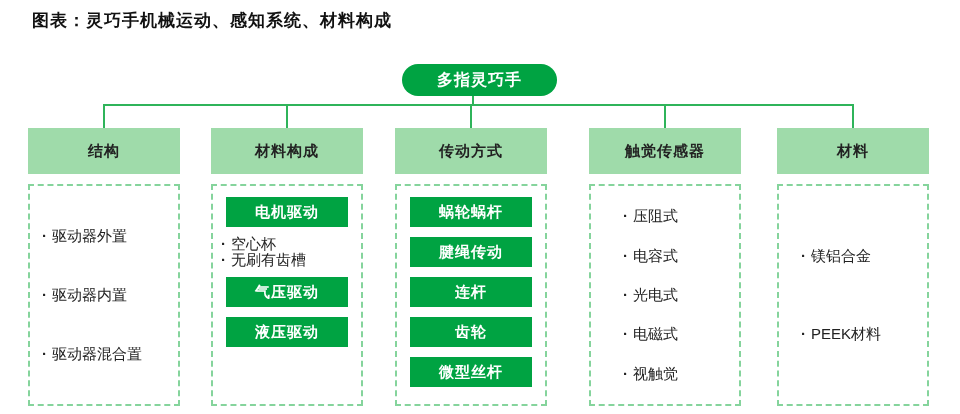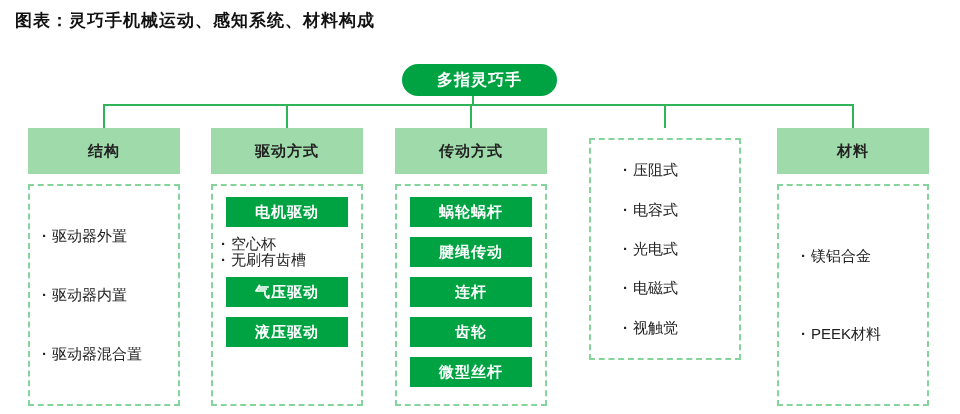--- a/index.html
+++ b/index.html
@@ -1,21 +1,21 @@
 <!DOCTYPE html>
 <html><head>
 <meta charset="utf-8">
 <style>
   html,body{margin:0;padding:0;background:#fff;}
   .canvas{
     position:relative;width:960px;height:414px;background:#ffffff;
     font-family:"Liberation Sans","DejaVu Sans",sans-serif;overflow:hidden;
   }
   .title{
-    position:absolute;left:15px;top:9px;font-size:17px;font-weight:bold;
+    position:absolute;left:32px;top:9px;font-size:17px;font-weight:bold;
     color:#111;letter-spacing:1px;white-space:nowrap;
   }
   .root{
     position:absolute;left:402px;top:64px;width:155px;height:32px;
     background:#00A342;color:#fff;font-size:16px;font-weight:bold;
     display:flex;align-items:center;justify-content:center;letter-spacing:1px;border-radius:16px;
   }
   .line{position:absolute;background:#2FB45A;}
   .col{position:absolute;top:128px;width:152px;}
   .hdr{
@@ -71,21 +71,21 @@
           <span>驱动器内置</span>
         </div>
       <div class="bi">
           <span class="dot">·</span>
           <span>驱动器混合置</span>
         </div>
     </div>
   </div>
 
   <div class="col c2">
-    <div class="hdr">驱动方式</div>
+    <div class="hdr">材料构成</div>
     <div class="box pills">
       <div class="pill" style="margin-bottom:0;text-align:right;">电机驱动</div>
       <div class="subs">
         <div class="bi">
             <span class="dot">·</span>
             <span>空心杯</span>
           </div>
         <div class="bi">
             <span class="dot">·</span>
             <span>无刷有齿槽</span>
@@ -101,20 +101,21 @@
     <div class="box pills">
       <div class="pill">蜗轮蜗杆</div>
       <div class="pill">腱绳传动</div>
       <div class="pill">连杆</div>
       <div class="pill">齿轮</div>
       <div class="pill">微型丝杆</div>
     </div>
   </div>
 
   <div class="col c4">
+    <div class="hdr">触觉传感器</div>
     <div class="box bullets pl32">
       <div class="bi">
           <span class="dot">·</span>
           <span>压阻式</span>
         </div>
       <div class="bi">
           <span class="dot">·</span>
           <span>电容式</span>
         </div>
       <div class="bi">

